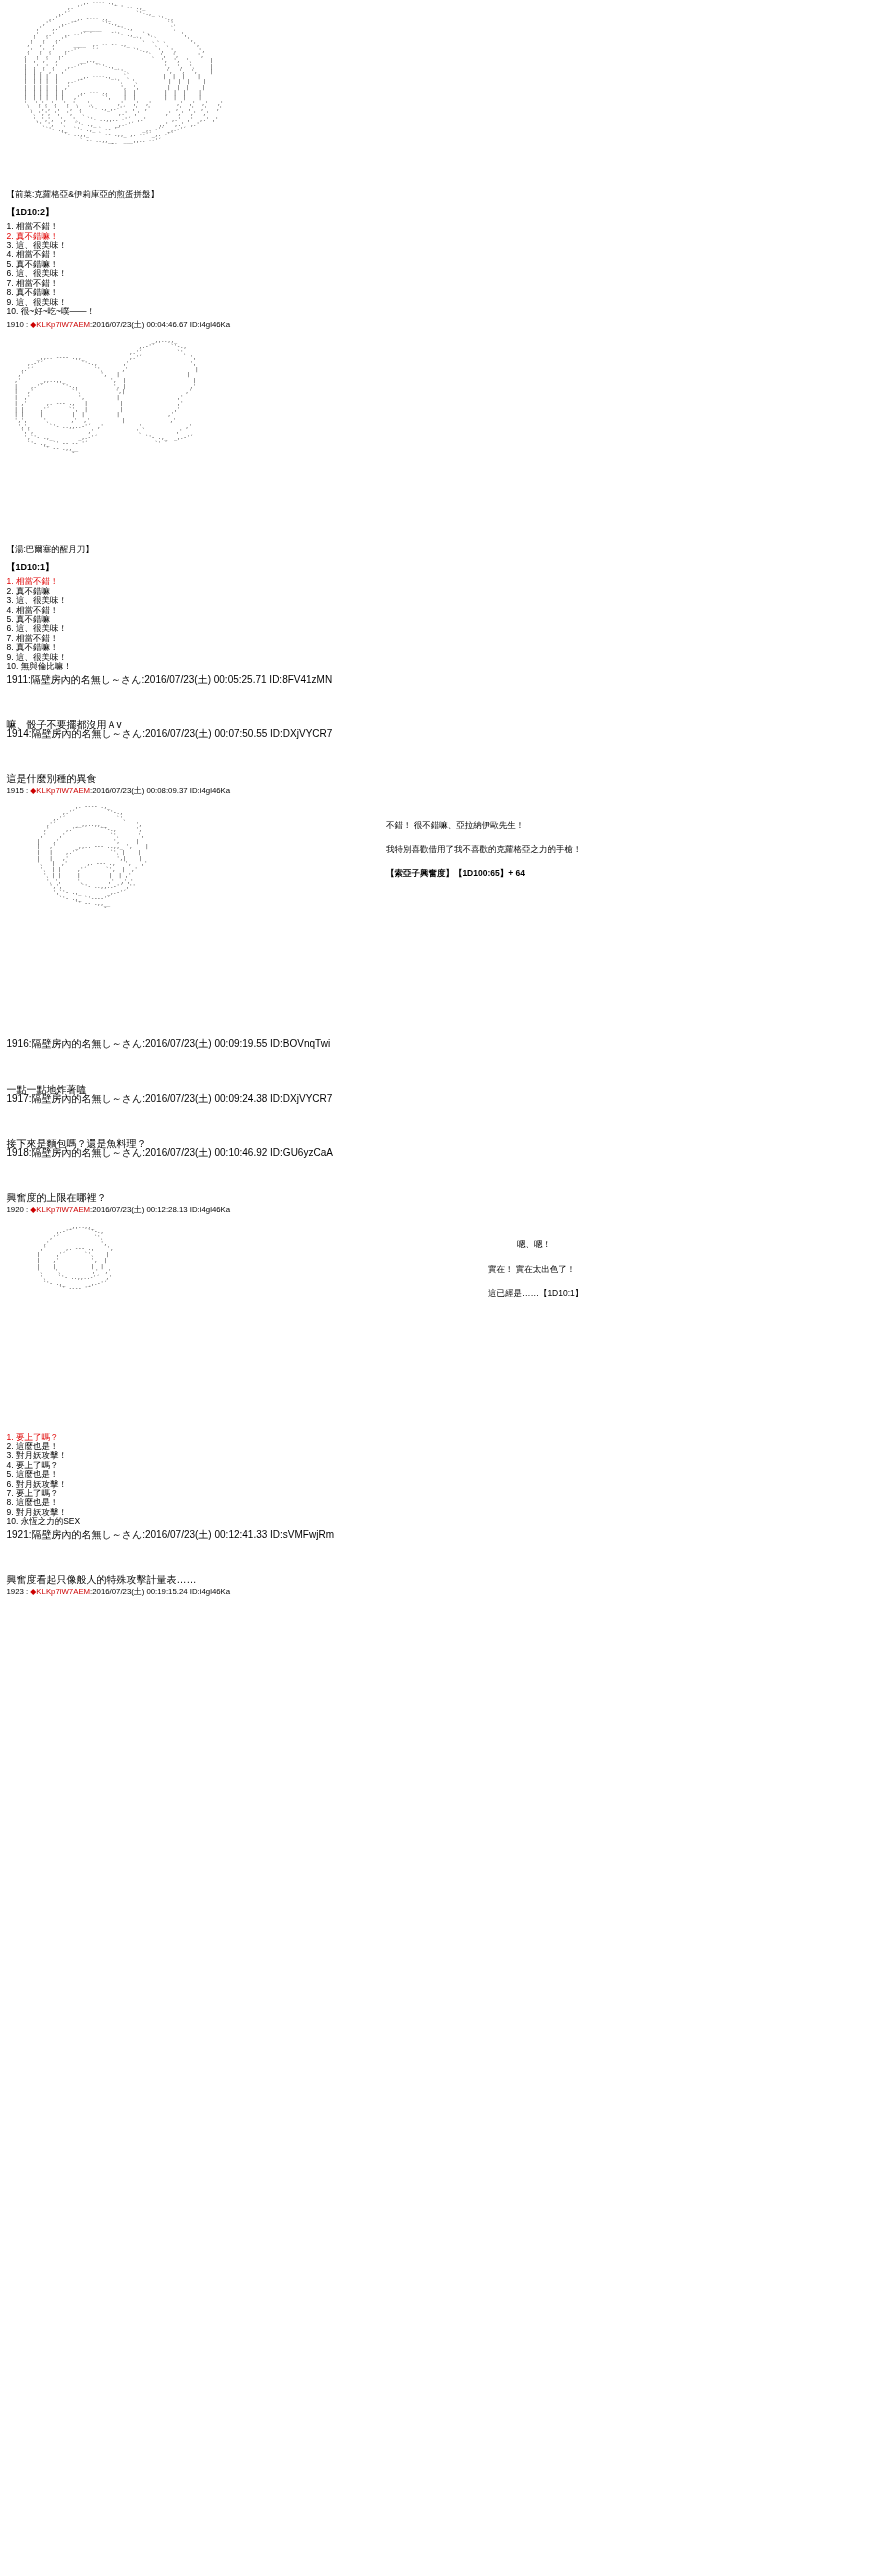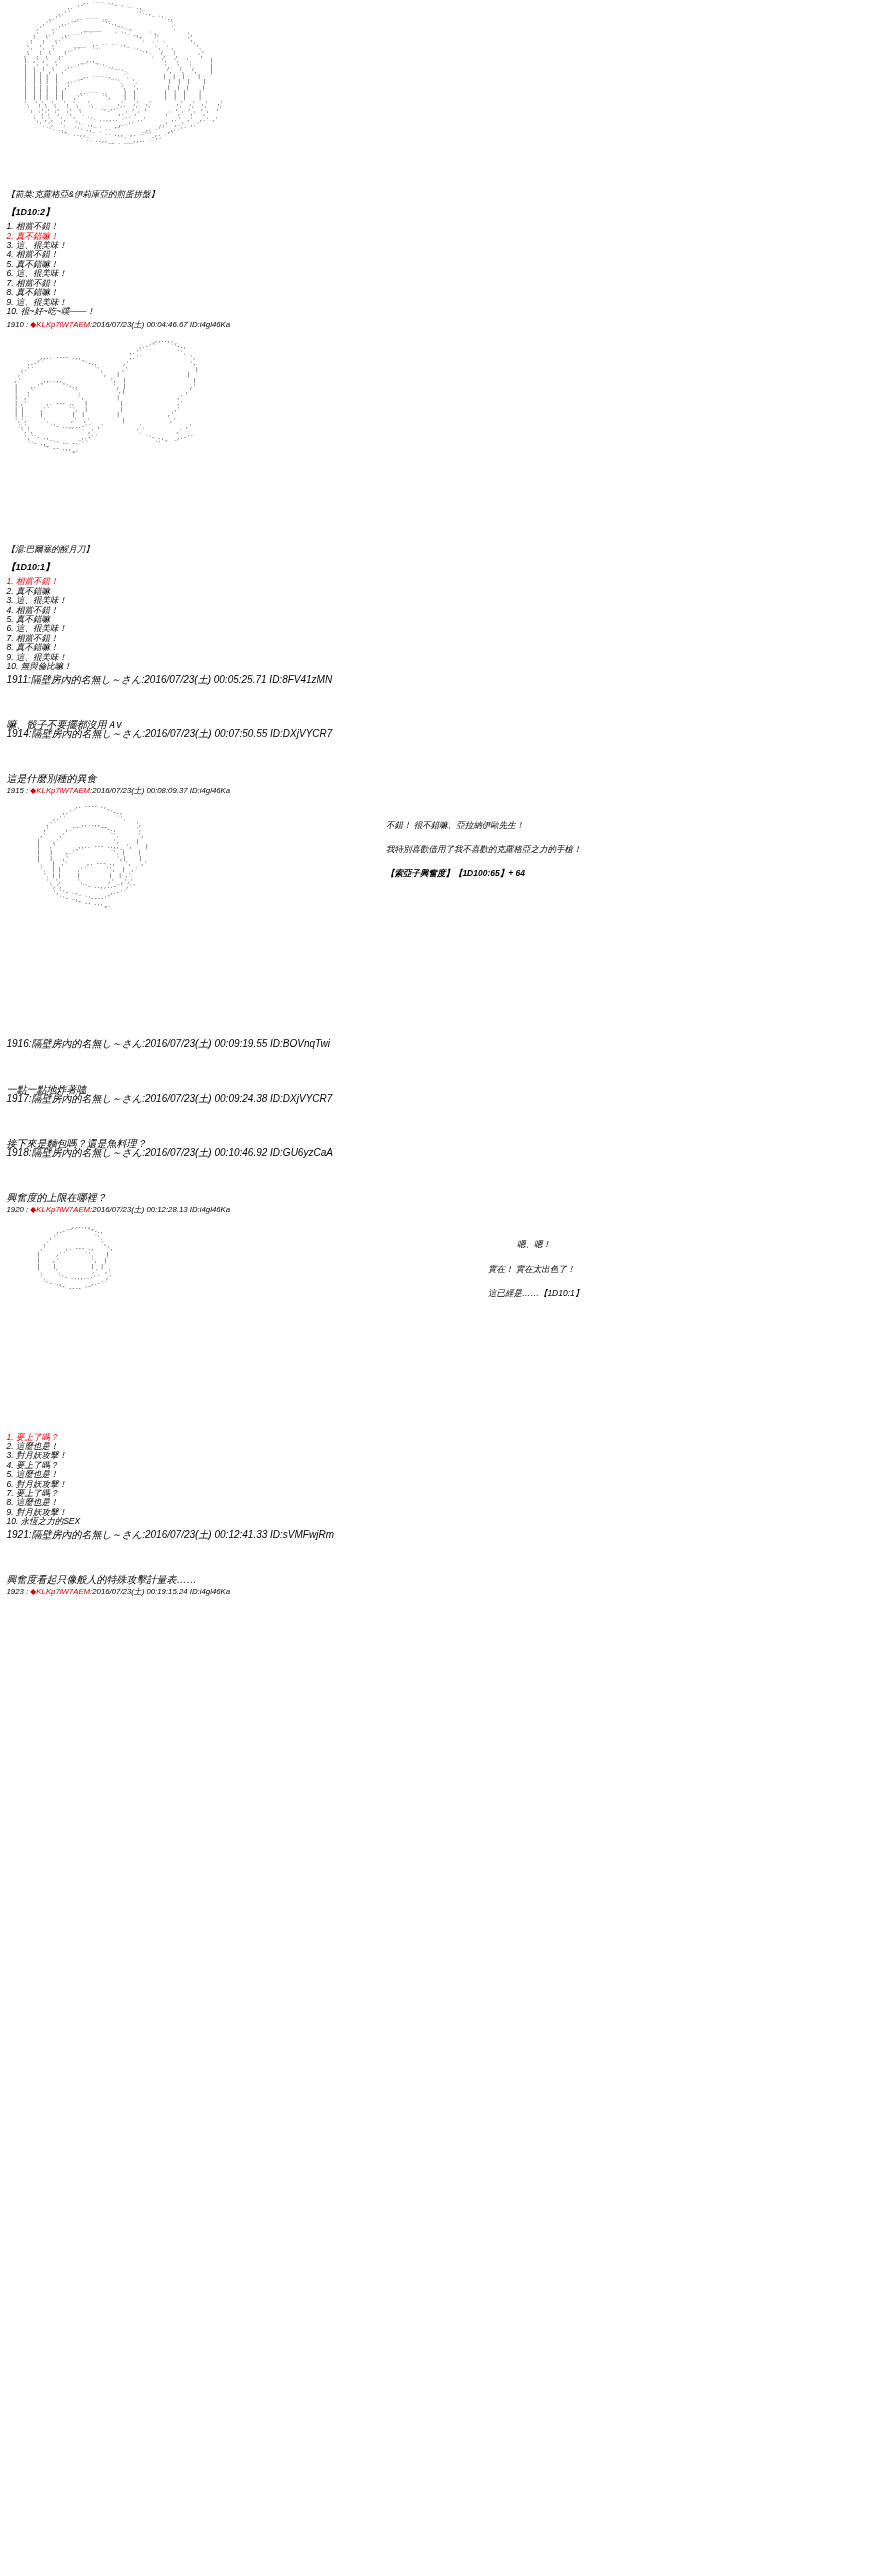--- a/index.html
+++ b/index.html
@@ -4,21 +4,21 @@
 <style>
   * { box-sizing: border-box; }
   html, body { margin:0; padding:0; }
   body {
     width: 875px;
     background: #ffffff;
     color: #000000;
     font-family: "Liberation Sans", "DejaVu Sans", sans-serif;
     font-size: 9px;
   }
-  .page { width:855px; position:relative; padding: 0; font-style: italic; }
+  .page { width:855px; position:relative; padding: 0; }
 
   
   pre.aa {
     font-family: "DejaVu Sans Mono", "Liberation Mono", monospace;
     font-size: 5px;
     line-height: 5px;
     letter-spacing: 0px;
     margin: 0;
     padding: 0;
     white-space: pre;

